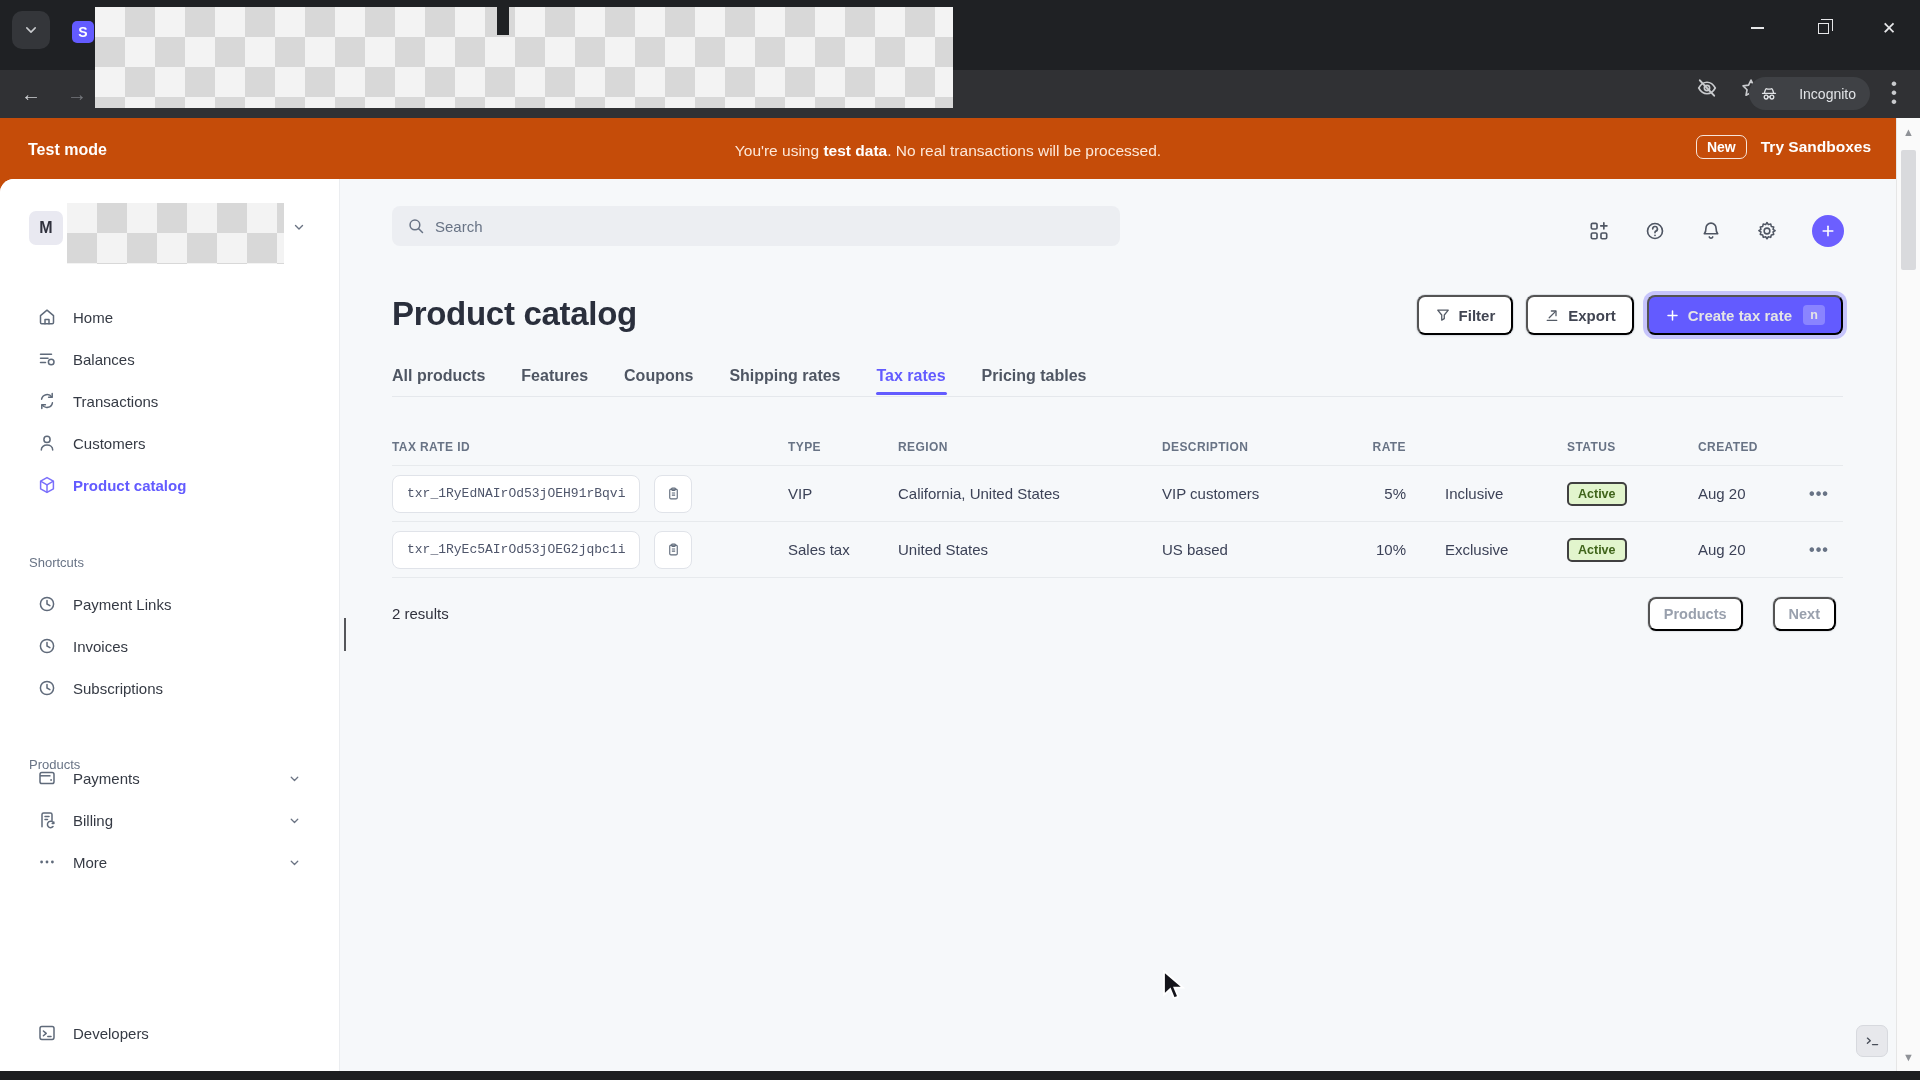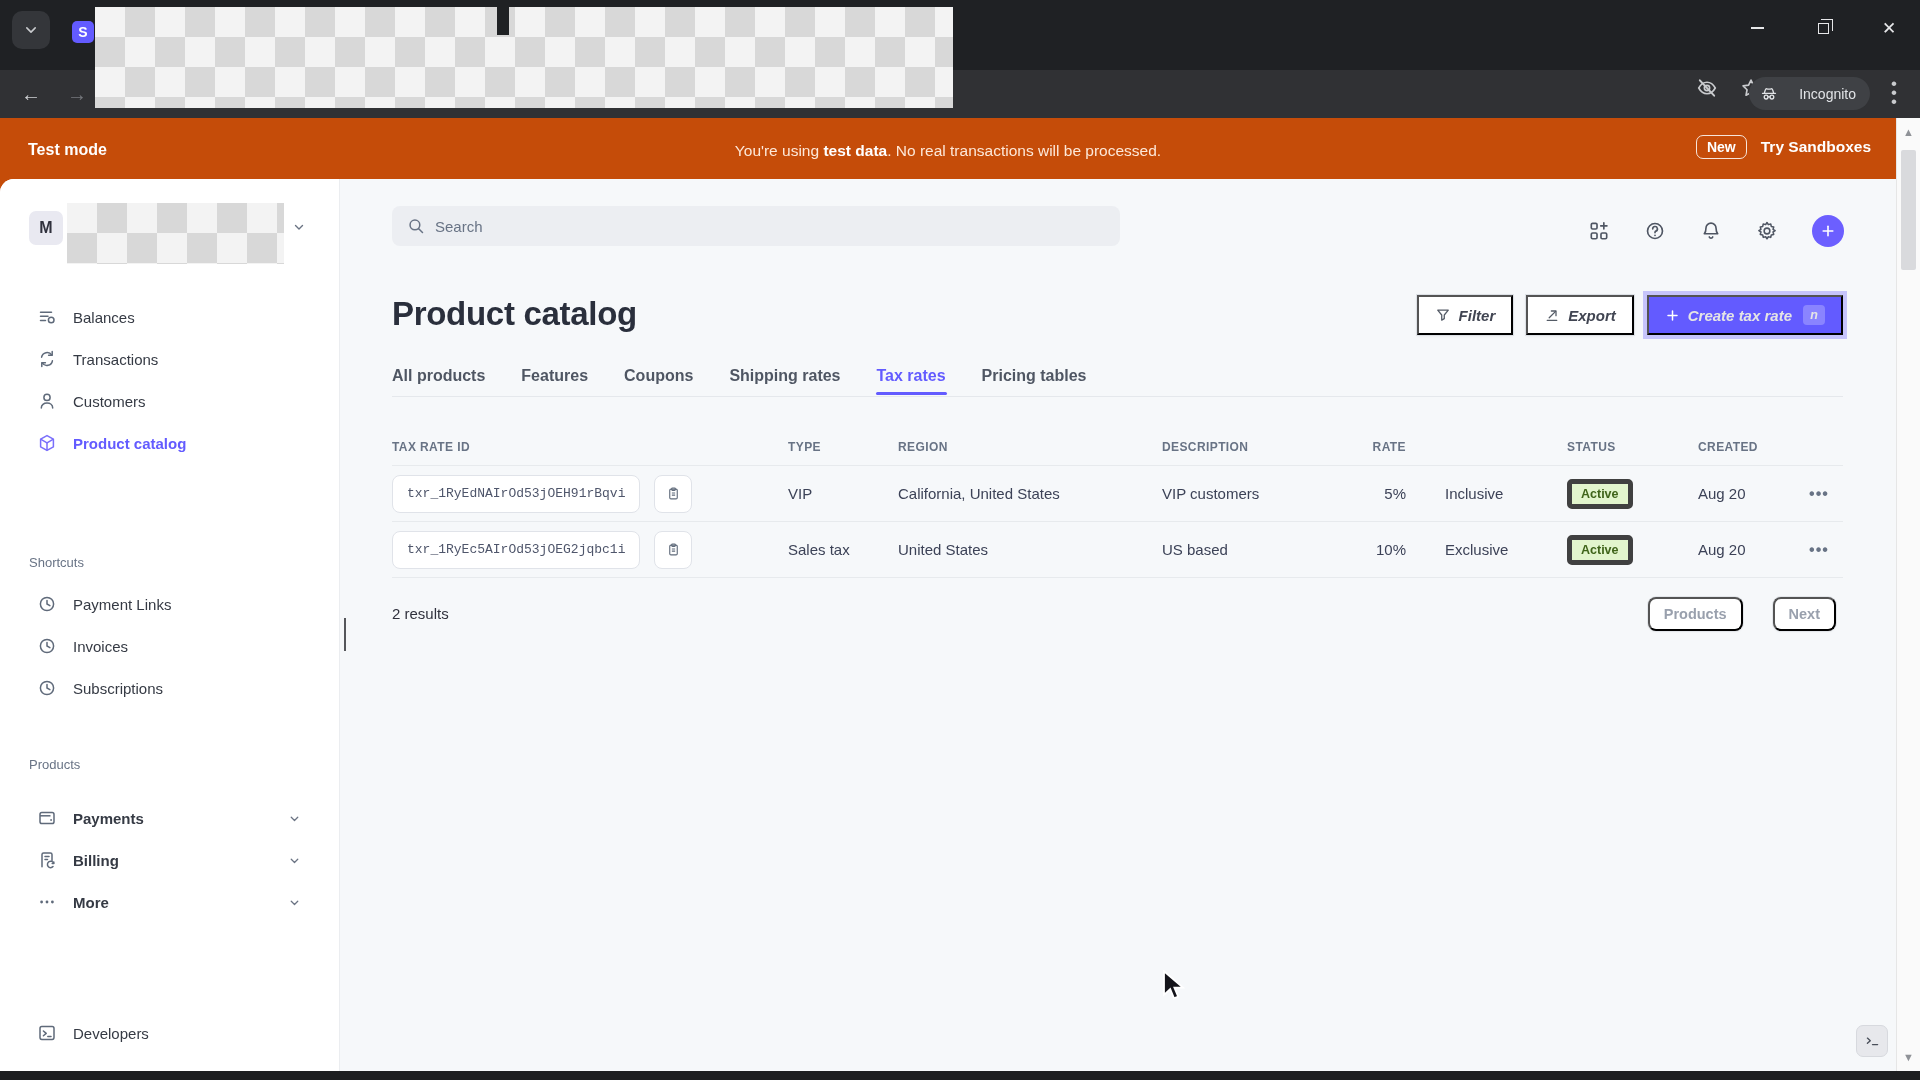--- a/index.html
+++ b/index.html
@@ -46,42 +46,42 @@
   
   .app { position:absolute; top:179px; left:0; right:24px; bottom:9px; background:#f6f8fa; border-top-left-radius:14px; overflow:hidden; display:flex; }
 
   
   .sidebar { width:340px; flex:none; background:#fff; border-right:1px solid #ebedf0; position:relative; }
   .account { position:absolute; left:29px; top:32px; display:flex; align-items:center; }
   .avatar { width:34px; height:34px; border-radius:7px; background:#e9e9f1; color:#30313d; font-weight:700; font-size:16px; display:flex; align-items:center; justify-content:center; }
   .acct-redact { position:absolute; left:38px; top:-8px; width:217px; height:61px; }
   .acct-chevron { position:absolute; left:263px; top:9px; color:#6a7383; }
   .nav { position:absolute; left:0; right:0; }
-  .nav1 { top:117px; } .nav2 { top:404px; } .nav3 { top:618px;font-weight:bold; } .nav4 { top:833px; }
+  .nav1 { top:117px; } .nav2 { top:404px; } .nav3 { top:578px; } .nav4 { top:833px; }
   .nav-item { height:42px; display:flex; align-items:center; padding-left:37px; gap:16px; font-size:15px; color:#353a44; cursor:default; }
   .nav-item .ic { width:20px; height:20px; color:#5f6a7a; flex:none; display:flex; }
   .nav-item.active { color:#635bff; font-weight:700; }
   .nav-item.active .ic { color:#7a6ffb; }
   .nav-item .chev { margin-left:auto; margin-right:38px; color:#6a7383; }
   .sec-label { position:absolute; left:29px; font-size:13px; color:#687385; }
   .lbl-shortcuts { top:376px; } .lbl-products { top:578px; }
   .side-caret { position:absolute; left:344px; top:439px; width:2px; height:33px; background:#55565a; z-index:5; }
 
   
   .main { flex:1; position:relative; }
   .searchbar { position:absolute; left:52px; top:27px; width:728px; height:40px; border-radius:8px; background:#eceef2; display:flex; align-items:center; padding-left:15px; gap:10px; }
   .searchbar svg { color:#687385; flex:none; }
   .searchbar input { border:none; outline:none; background:transparent; font-size:15px; color:#30313d; font-family:"Liberation Sans",sans-serif; width:600px; }
   .searchbar input::placeholder { color:#687385; }
   .top-icons { position:absolute; right:52px; top:36px; display:flex; align-items:center; gap:34px; color:#4f5663; }
   .plus-avatar { width:32px; height:32px; border-radius:50%; background:#6c5fff; color:#fff; display:flex; align-items:center; justify-content:center; }
 
   .page-title { position:absolute; left:52px; top:116px; font-size:33px; font-weight:700; color:#2a2f3c; letter-spacing:-0.3px; }
   .actions { position:absolute; right:53px; top:116px; display:flex; gap:13px; align-items:center; }
-  .btn { height:40px; border-radius:0; background:#fff; box-shadow:0 0 0 1px #dde1e6, 0 1px 3px rgba(0,0,0,.08); display:inline-flex; align-items:center; gap:8px; padding:0 16px; font-size:15px; font-weight:700; color:#414552;font-style:italic; }
+  .btn { height:40px; border-radius:8px; background:#fff; box-shadow:0 0 0 1px #dde1e6, 0 1px 3px rgba(0,0,0,.08); display:inline-flex; align-items:center; gap:8px; padding:0 16px; font-size:15px; font-weight:700; color:#414552; }
   .btn .ic { color:#545b66; display:flex; }
   .btn-primary { background:#635bff; color:#e5e5e5; box-shadow:0 0 0 4px rgba(99,91,255,.33); }
   .kbd { display:inline-flex; align-items:center; justify-content:center; width:22px; height:20px; border-radius:4px; background:rgba(255,255,255,.25); font-size:12.5px; font-weight:700; margin-left:3px; }
 
   .tabs { position:absolute; left:52px; top:176px; height:41px; display:flex; gap:36px; align-items:center; }
   .tab { font-size:16px; font-weight:600; color:#4f5663; position:relative; white-space:nowrap; }
   .tab.active { color:#635bff; }
   .tab.active::after { content:""; position:absolute; left:-1px; right:-1px; bottom:-10px; height:3px; border-radius:2px; background:#635bff; }
   .tabs-divider { position:absolute; left:52px; right:53px; top:217px; height:1px; background:#e5e8ec; }
 
@@ -89,21 +89,21 @@
   .tr { display:grid; grid-template-columns:396px 110px 264px 150px 96px 150px 140px 97px 1fr; align-items:center; border-bottom:1px solid #e7eaed; }
   .thead { height:37px; }
   .thead .th { font-size:12px; font-weight:700; color:#687385; letter-spacing:.4px; }
   .tbody-row { height:56px; font-size:15px; color:#3c4257; }
   .cell-id { display:flex; align-items:center; gap:14px; }
   .idbox { height:38px; max-width:312px; border:1px solid #e0e3e9; border-radius:8px; background:#fff; display:inline-flex; align-items:center; padding:0 14px; font-family:"Liberation Mono","DejaVu Sans Mono",monospace; font-size:13px; color:#4f566b; white-space:nowrap; }
   .copybtn { width:38px; height:38px; border:1px solid #e0e3e9; border-radius:8px; background:#fff; display:flex; align-items:center; justify-content:center; color:#5f6a7a; flex:none; }
   .col-rate { text-align:right; padding-right:2px; }
   .col-behavior { padding-left:37px; }
   .col-status { padding-left:9px; }
-  .status-badge { display:inline-block; padding:3px 9px; border:5px solid #404040; background:#e2f5cd; color:#3f641a; font-size:12.5px; font-weight:600; border-radius:5px; }
+  .status-badge { display:inline-block; padding:3px 9px; border:2px solid #404040; background:#e2f5cd; color:#3f641a; font-size:12.5px; font-weight:600; border-radius:5px; }
   .dots { color:#687385; font-size:16px; font-weight:700; letter-spacing:1px; text-align:center; }
 
   .results { position:absolute; left:52px; top:426px; font-size:15px; color:#30313d; }
   .pagination { position:absolute; right:60px; top:418px; display:flex; gap:30px; }
   .pagebtn { height:34px; padding:0 14px; border-radius:8px; background:#fff; box-shadow:0 0 0 1px #e3e6ea, 0 1px 2px rgba(0,0,0,.05); color:#99a0ad; font-size:14.5px; font-weight:700; display:flex; align-items:center; }
 
   .terminal-btn { position:absolute; right:8px; bottom:14px; width:32px; height:32px; border-radius:7px; background:#e7e8ec; border:1px solid #d7d9de; color:#494f5a; display:flex; align-items:center; justify-content:center; }
 
   
   .scrollbar { position:absolute; top:118px; right:0; width:24px; bottom:9px; background:#fafafa; border-left:1px solid #e6e6e6; }
@@ -188,20 +188,29 @@
     <aside class="sidebar">
       <div class="account">
         <div class="avatar">M</div>
         <div class="acct-redact checker"></div>
         <svg class="acct-chevron" width="14" height="14" viewBox="0 0 20 20" fill="none" stroke="currentColor" stroke-width="2" stroke-linecap="round" stroke-linejoin="round">
             <path d="M5 8 l5 5 5-5"></path>
           </svg>
       </div>
 
       <nav class="nav nav1">
+        <div class="nav-item">
+          <span class="ic">
+              <svg width="20" height="20" viewBox="0 0 20 20" fill="none" stroke="currentColor" stroke-width="1.5" stroke-linecap="round" stroke-linejoin="round">
+                <path d="M3.5 8.6 L10 3.2 l6.5 5.4 V15.6 a1.2 1.2 0 0 1-1.2 1.2 H4.7 a1.2 1.2 0 0 1-1.2-1.2 Z"></path>
+                <path d="M8 16.8 v-4.2 h4 v4.2"></path>
+              </svg>
+            </span>
+          <span>Home</span>
+        </div>
         <div class="nav-item">
           <span class="ic">
               <svg width="20" height="20" viewBox="0 0 20 20" fill="none" stroke="currentColor" stroke-width="1.5" stroke-linecap="round">
                 <path d="M3.5 5.2 h11"></path>
                 <path d="M3.5 9.3 h7.5"></path>
                 <path d="M3.5 13.4 h5"></path>
                 <circle cx="14.2" cy="13" r="2.8"></circle>
               </svg>
             </span>
           <span>Balances</span>

